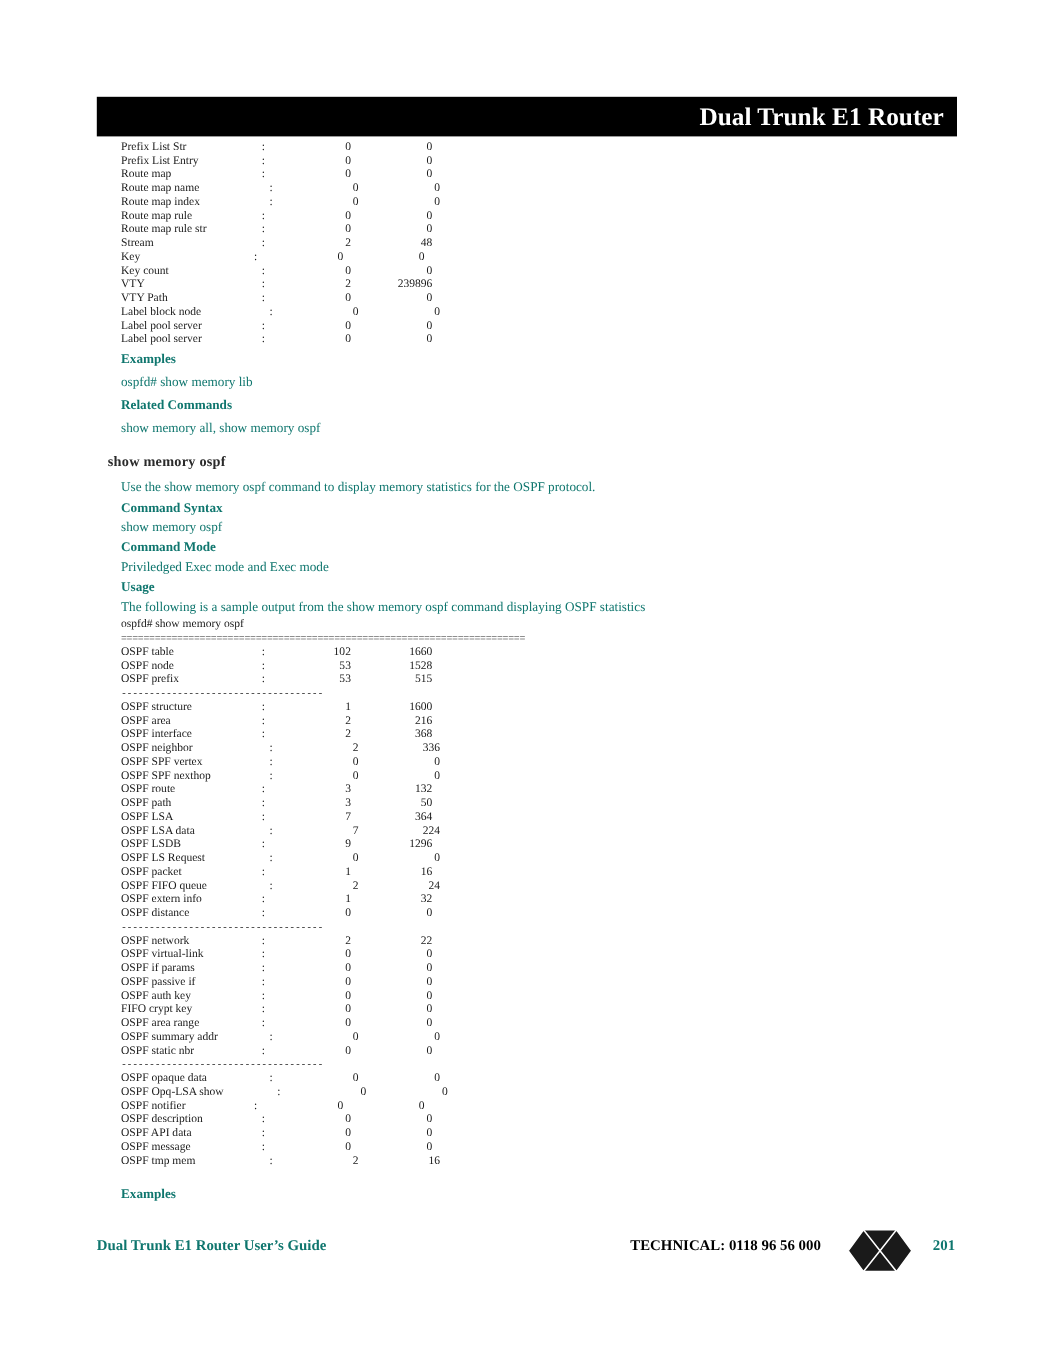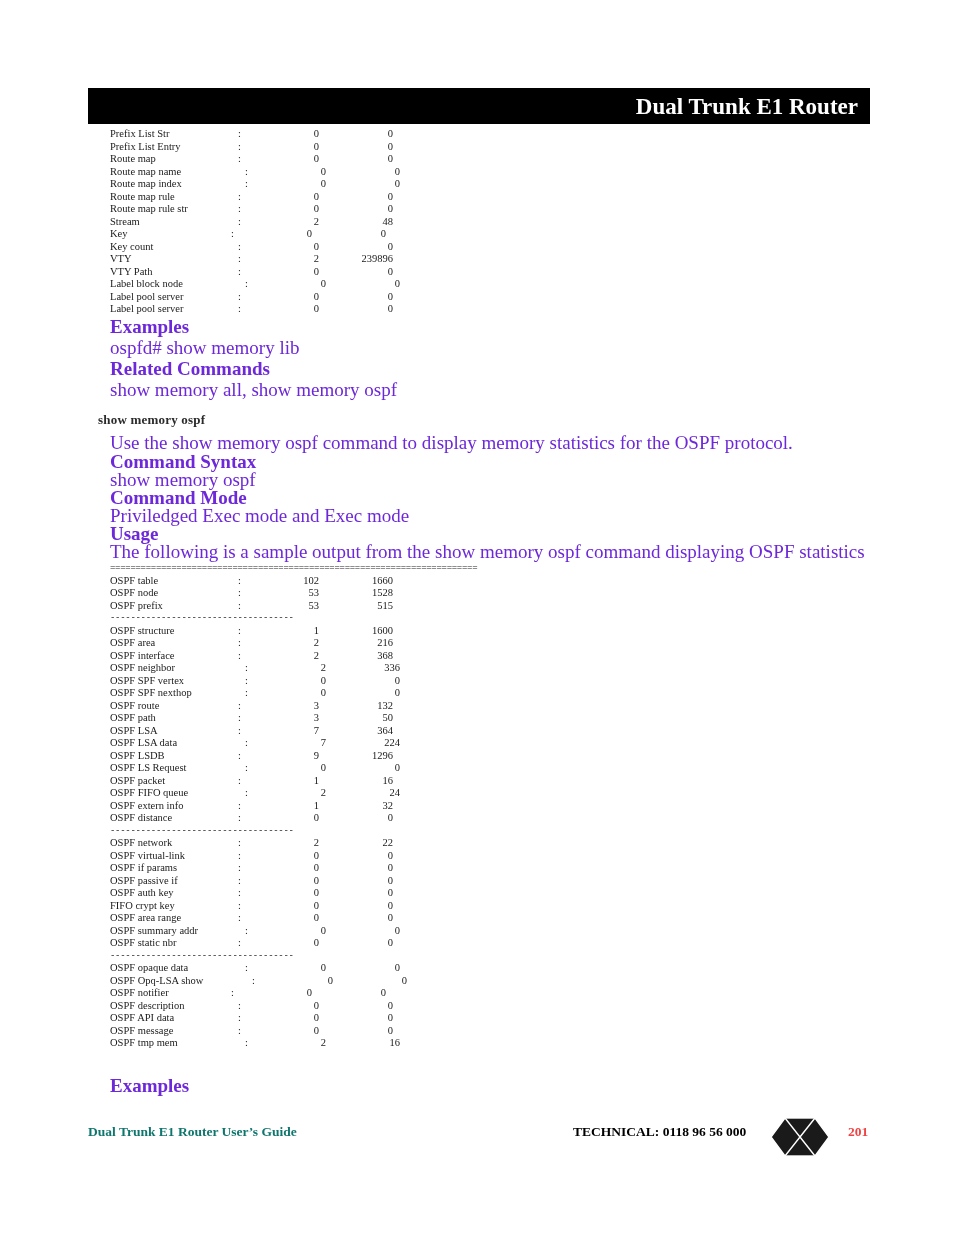--- a/index.html
+++ b/index.html
@@ -93,23 +93,23 @@
     color: #1a1a1a;
     overflow: hidden;
     white-space: nowrap;
   }
 
   
   .prose {
     position: absolute;
     left: 110px;
     font-family: "Liberation Serif", "DejaVu Serif", serif;
-    font-size: 19px;
+    font-size: 12px;
     line-height: 19px;
-    color: #6d28d9;
+    color: #0f766e;
     white-space: nowrap;
   }
   .prose.bold { font-weight: bold; }
 
   .section-head {
     position: absolute;
     left: 98px;
     font-family: "Liberation Serif", "DejaVu Serif", serif;
     font-weight: bold;
     font-size: 13px;
@@ -153,21 +153,21 @@
     width: 62px;
     height: 46px;
   }
   .footer-page {
     position: absolute;
     left: 848px;
     top: 6px;
     font-family: "Liberation Serif", "DejaVu Serif", serif;
     font-weight: bold;
     font-size: 13.5px;
-    color: #ef4444;
+    color: #0f766e;
     white-space: nowrap;
     text-align: center;
   }
 </style>
 </head>
 <body>
 
 <div class="header-bar">
   <div class="header-title">Dual Trunk E1 Router</div>
 </div>
@@ -276,20 +276,21 @@
 
   <div class="prose" style="top:305px;">Use the show memory ospf command to display memory statistics for the OSPF protocol.</div>
   <div class="prose bold" style="top:324px;">Command Syntax</div>
   <div class="prose" style="top:342px;">show memory ospf</div>
   <div class="prose bold" style="top:360px;">Command Mode</div>
   <div class="prose" style="top:378px;">Priviledged Exec mode and Exec mode</div>
   <div class="prose bold" style="top:396px;">Usage</div>
   <div class="prose" style="top:414px;">The following is a sample output from the show memory ospf command displaying OSPF statistics</div>
 
   <div class="listing" id="ospf-listing" style="position:absolute;left:110px;top:434px;width:400px;">
+      <span class="row">ospfd# show memory ospf</span>
       <span class="rule-eq" style="width: 376px;">========================================================================</span>
       <span class="row">
         <span class="lbl">OSPF table</span>
         <span class="colon" style="left: 128px;">:</span>
         <span class="v1" style="left: 175px; width: 34px;">102</span>
         <span class="v2" style="left: 235px; width: 48px;">1660</span>
       </span>
       <span class="row">
         <span class="lbl">OSPF node</span>
         <span class="colon" style="left: 128px;">:</span>

